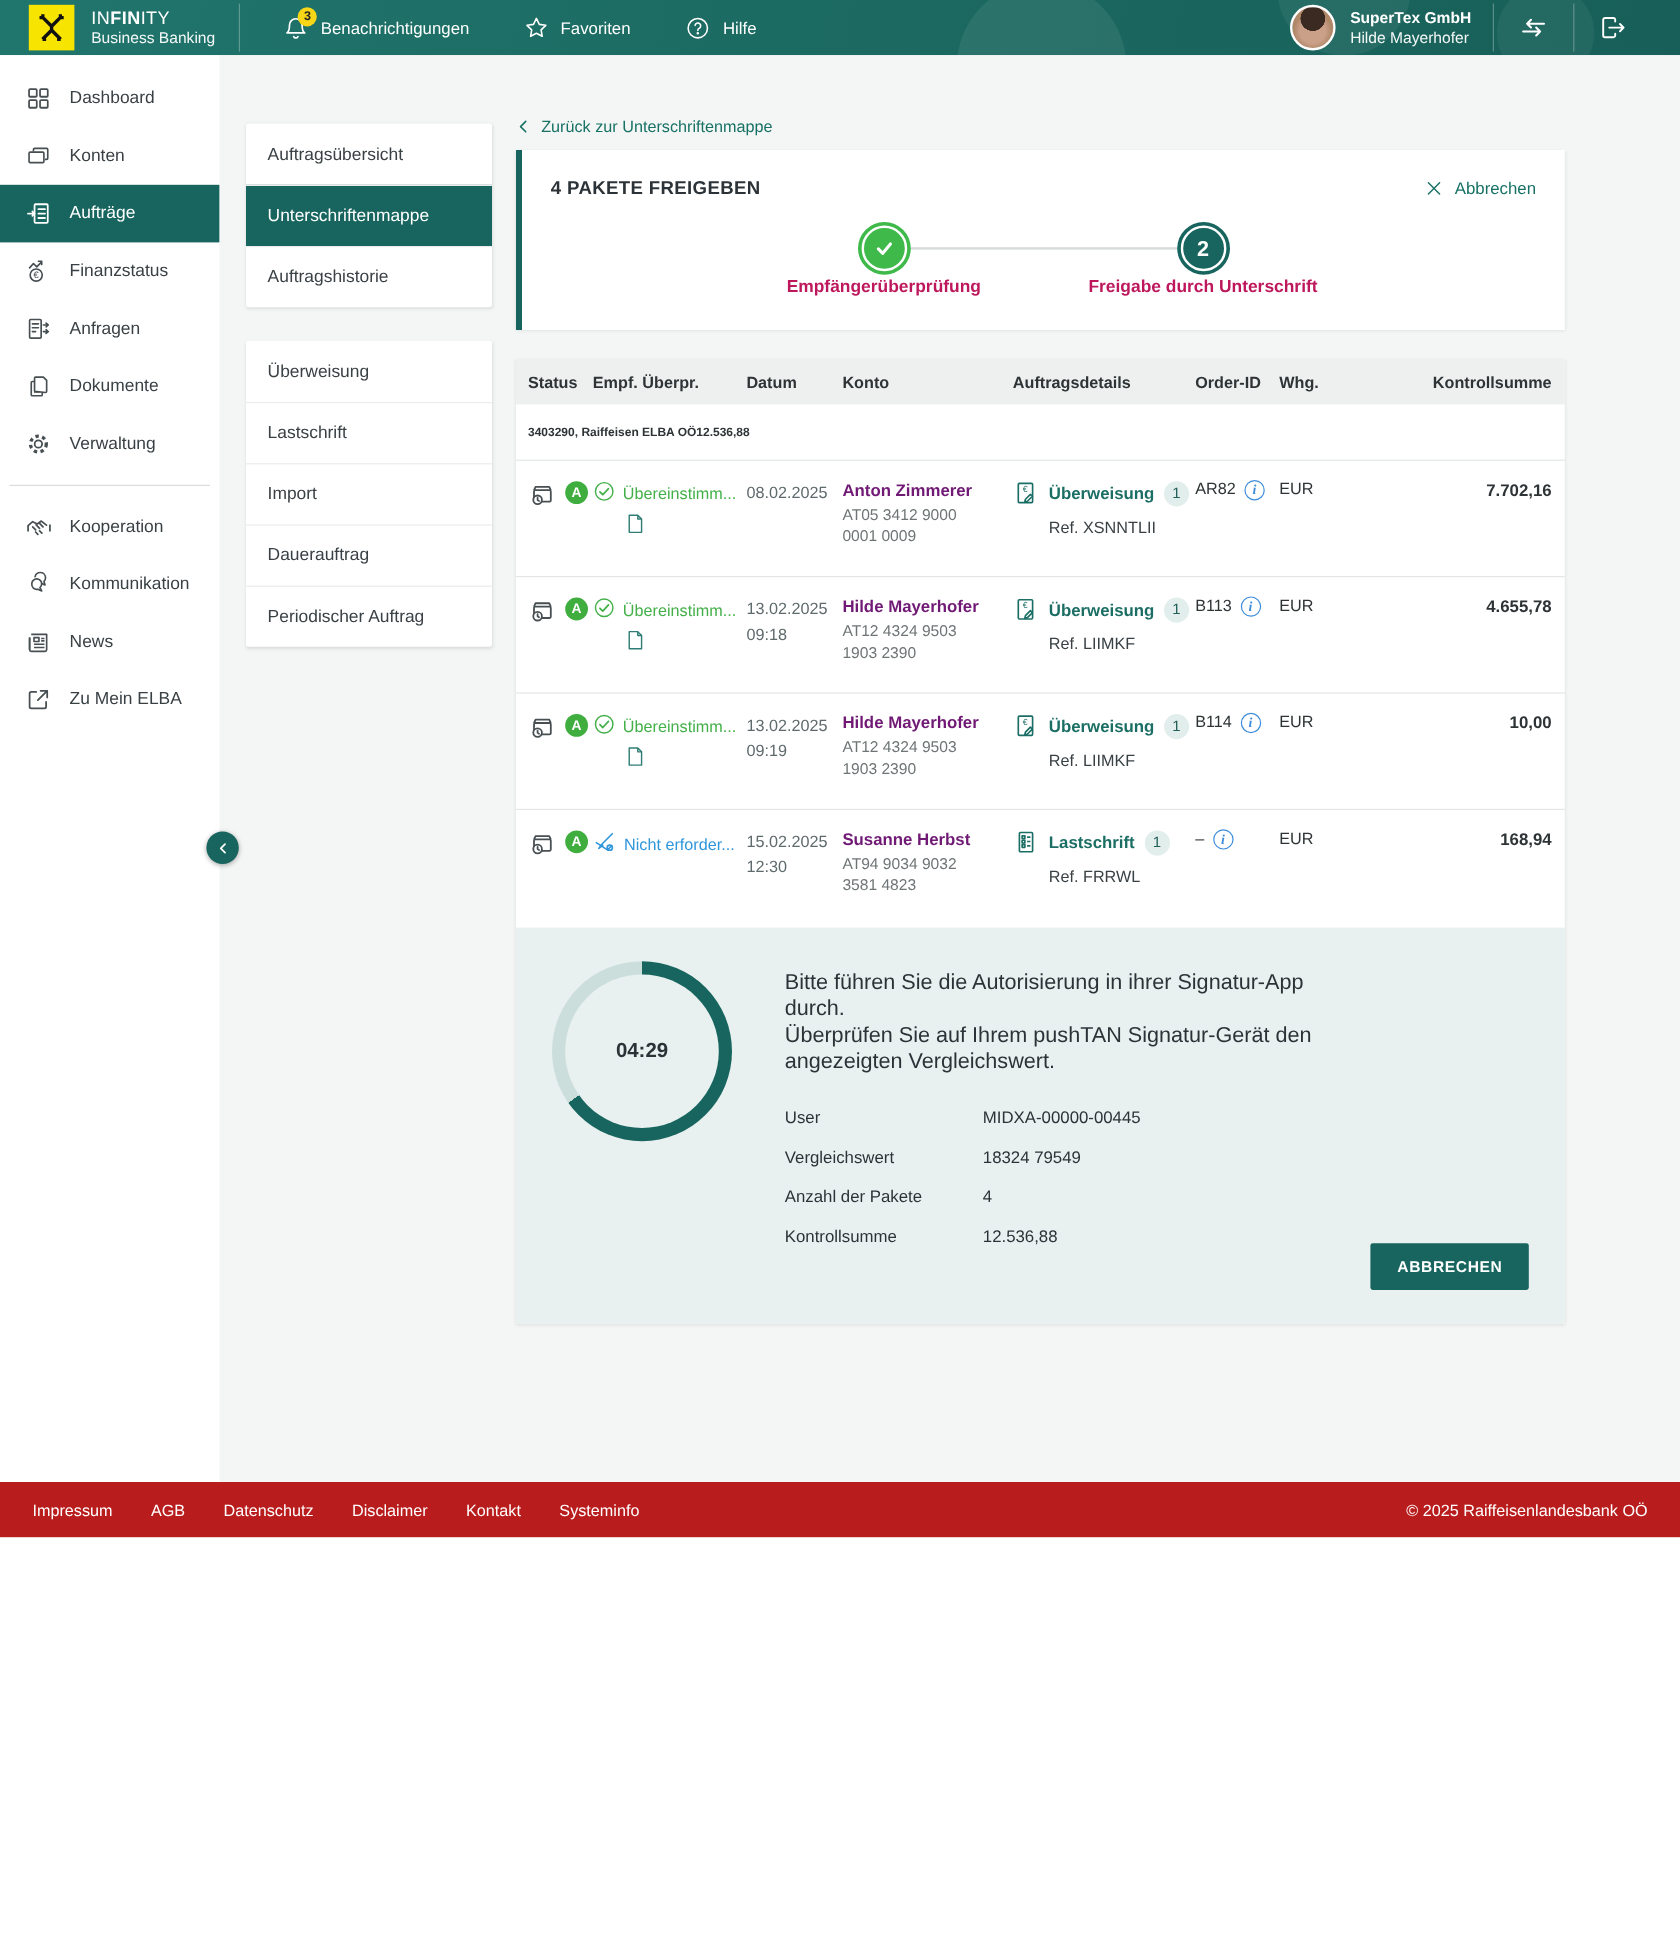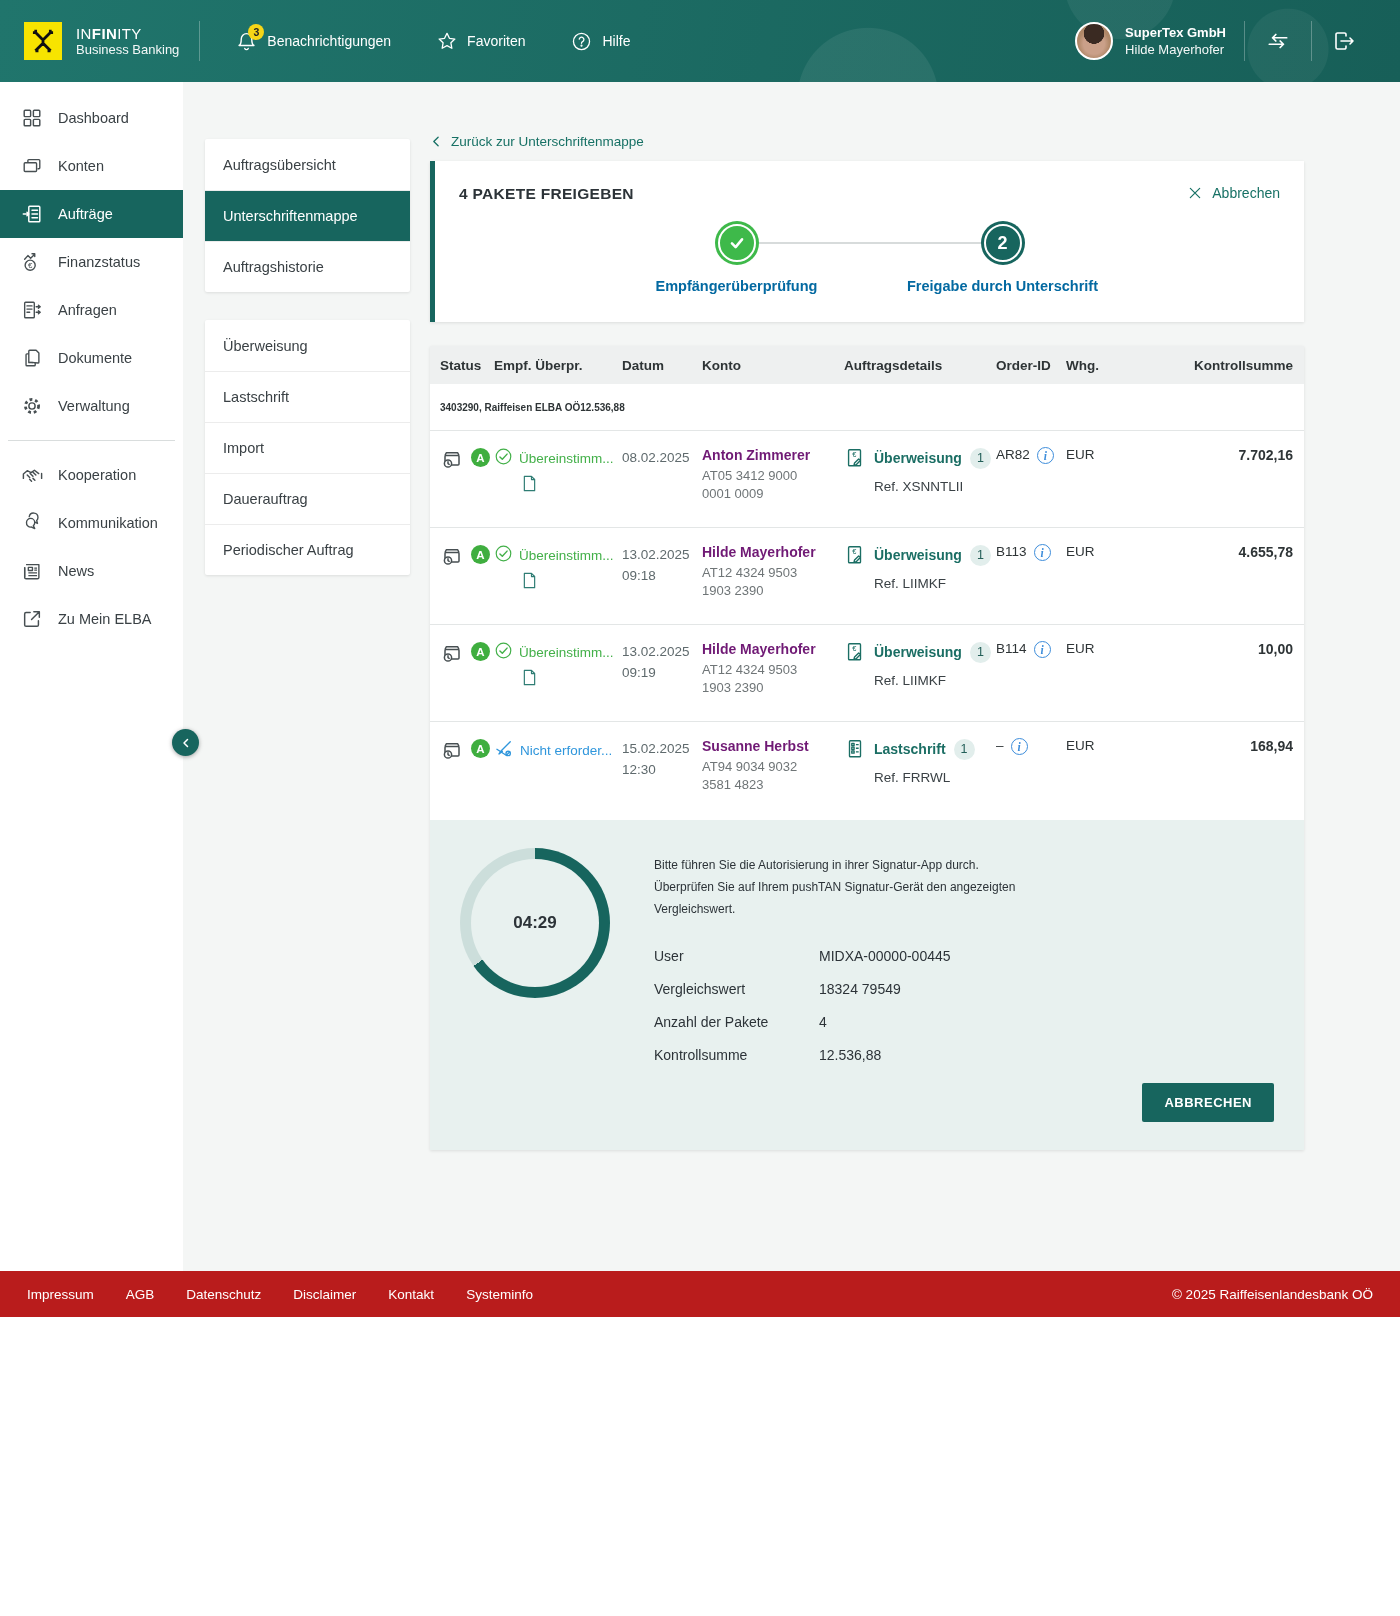--- a/index.html
+++ b/index.html
@@ -1,21 +1,21 @@
 <!DOCTYPE html>
 <html><head>
 <meta charset="utf-8">
 <style>
   * { margin:0; padding:0; box-sizing:border-box; }
   html,body { width:1400px; background:#ffffff; font-family:"Liberation Sans", sans-serif; color:#2e3436; }
   body { height:1616px; overflow:hidden; }
 
   
   .topbar {
-    height:82px; display:flex; align-items:center;
+    height:46px; display:flex; align-items:center;
     background:
       radial-gradient(circle at 62% 120%, rgba(255,255,255,0.07) 0 70px, transparent 71px),
       radial-gradient(circle at 80% -20%, rgba(255,255,255,0.06) 0 55px, transparent 56px),
       radial-gradient(circle at 92% 60%, rgba(255,255,255,0.05) 0 40px, transparent 41px),
       linear-gradient(100deg, #20756c, #175f58);
     color:#fff;
   }
   .brand { display:flex; align-items:center; gap:14px; padding:0 20px 0 24px; height:40px; border-right:1px solid rgba(255,255,255,0.28); min-width:185px; }
   .brand-logo { width:38px; height:38px; background:#f7e400; display:flex; align-items:center; justify-content:center; }
   .brand-name { font-size:15px; letter-spacing:.4px; line-height:17px; font-weight:300; }
@@ -61,21 +61,21 @@
   .panel-title { font-size:15.5px; font-weight:700; letter-spacing:.3px; color:#2c3338; }
   .cancel-link { position:absolute; right:24px; top:24px; display:flex; align-items:center; gap:9px; color:#177165; font-size:14px; cursor:pointer; }
   .stepper { display:flex; justify-content:center; align-items:flex-start; margin-top:18px; }
   .step-col { width:230px; display:flex; flex-direction:column; align-items:center; }
   .step-dot { width:44px; height:44px; border-radius:50%; position:relative; display:flex; align-items:center; justify-content:center; }
   .step-dot::after { content:""; position:absolute; inset:3px; border:2px solid #fff; border-radius:50%; }
   .step-dot.done { background:#3eb94a; }
   .step-dot.current { background:#17655e; }
   .step-num { color:#fff; font-size:18px; font-weight:700; }
   .step-line { width:222px; height:2px; background:#d7dbdb; margin:21px -93px 0; }
-  .step-label { margin-top:13px; font-size:14.5px; font-weight:700; color:#0369a1; text-align:right; }
+  .step-label { margin-top:2px; font-size:14.5px; font-weight:700; color:#be185d; text-align:right; }
 
   
   .table-card { margin-top:24px; background:#fff; box-shadow:0 1px 3px rgba(0,0,0,.10); }
   .t-grid { display:grid; grid-template-columns:54px 128px 80px 142px 152px 70px 56px 1fr; padding:0 11px 0 10px; }
   .t-head { background:#eef0f0; height:38px; align-items:center; font-size:13.5px; font-weight:700; color:#2e3436; }
   .t-head .col-sum { text-align:right; }
   .group-row { display:flex; justify-content:flex-start; align-items:center; height:46px; padding:0 11px 0 10px; font-size:10px; font-weight:700; }
   .t-row { min-height:97px; padding-top:16px; border-top:1px solid #e3e6e6; font-size:13.5px; }
   .cell-status { display:flex; gap:7px; align-items:flex-start; }
   .a-badge { width:19px; height:19px; border-radius:50%; background:#3fae3f; color:#fff; font-size:11.5px; font-weight:700; display:flex; align-items:center; justify-content:center; margin-top:1px; }
@@ -94,21 +94,21 @@
   .info-i { width:17px; height:17px; border-radius:50%; border:1.5px solid #3d8ddb; color:#3d8ddb; font-family:"Liberation Serif", serif; font-style:italic; font-size:11.5px; font-weight:700; display:inline-flex; align-items:center; justify-content:center; flex-shrink:0; }
   .cell-amount { text-align:right; font-weight:700; font-size:14px; }
 
   
   .sig-panel { background:#e8f1ef; margin-top:2px; min-height:330px; position:relative; padding:28px 30px; display:flex; gap:44px; }
   .timer-ring { width:150px; height:150px; border-radius:50%; flex-shrink:0;
     background:conic-gradient(#17655e 0deg 235deg, #ccdedb 235deg 360deg);
     display:flex; align-items:center; justify-content:center; }
   .timer-inner { width:128px; height:128px; border-radius:50%; background:#e8f1ef; display:flex; align-items:center; justify-content:center; font-size:17px; font-weight:700; color:#2c3338; }
   .sig-right { padding-top:6px; }
-  .sig-instructions { font-size:12px; line-height:22px; max-width:440px; color:#2c3338; }
+  .sig-instructions { font-size:18px; line-height:22px; max-width:440px; color:#2c3338; }
   .sig-fields { margin-top:28px; }
   .sig-field { display:flex; margin-bottom:17px; font-size:14px; }
   .sig-field .f-label { width:165px; color:#2c3338; }
   .sig-field .f-value { color:#2c3338; }
   .sig-cancel-btn { position:absolute; right:30px; bottom:28px; background:#17655e; color:#fff; border:none; font-family:inherit; font-size:13px; font-weight:700; letter-spacing:.5px; padding:12px 22px; border-radius:2px; cursor:pointer; }
 
   
   .footer { height:46px; background:#b91c1c; display:flex; align-items:center; padding:0 27px; color:#fff; }
   .footer-links { display:flex; gap:32px; flex:1; }
   .footer-link { font-size:13.5px; cursor:pointer; }

